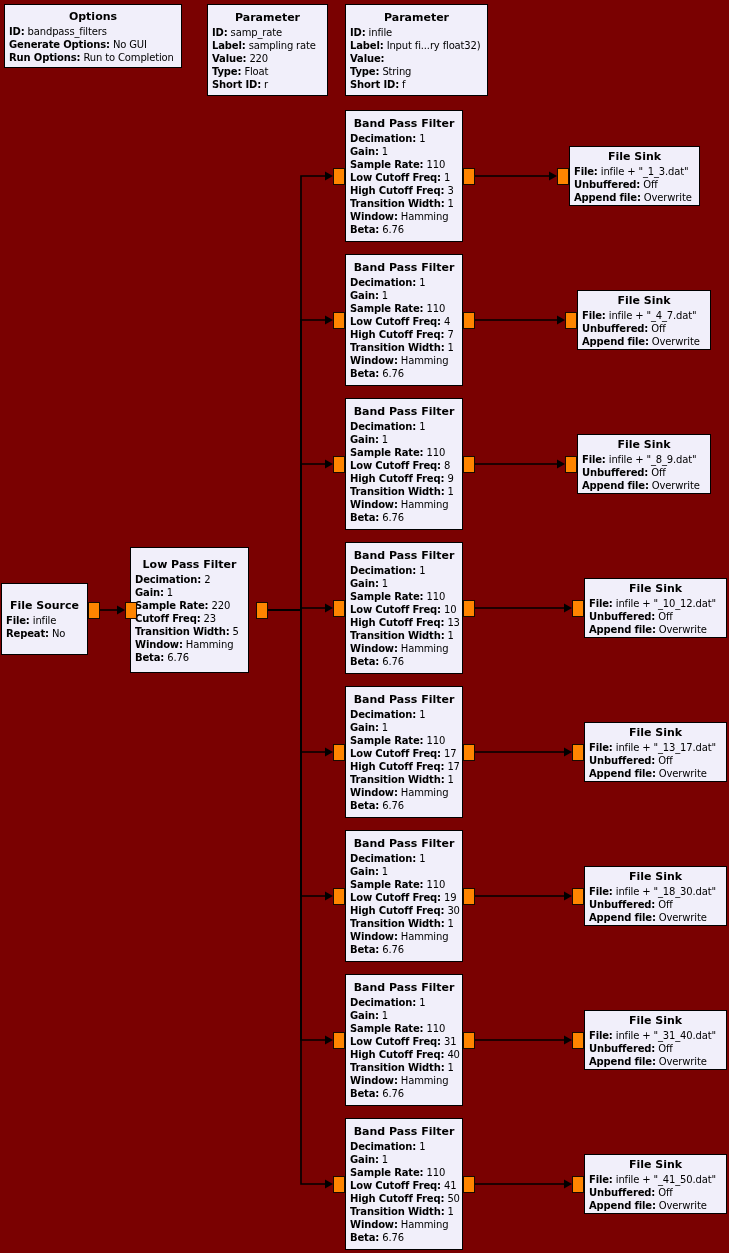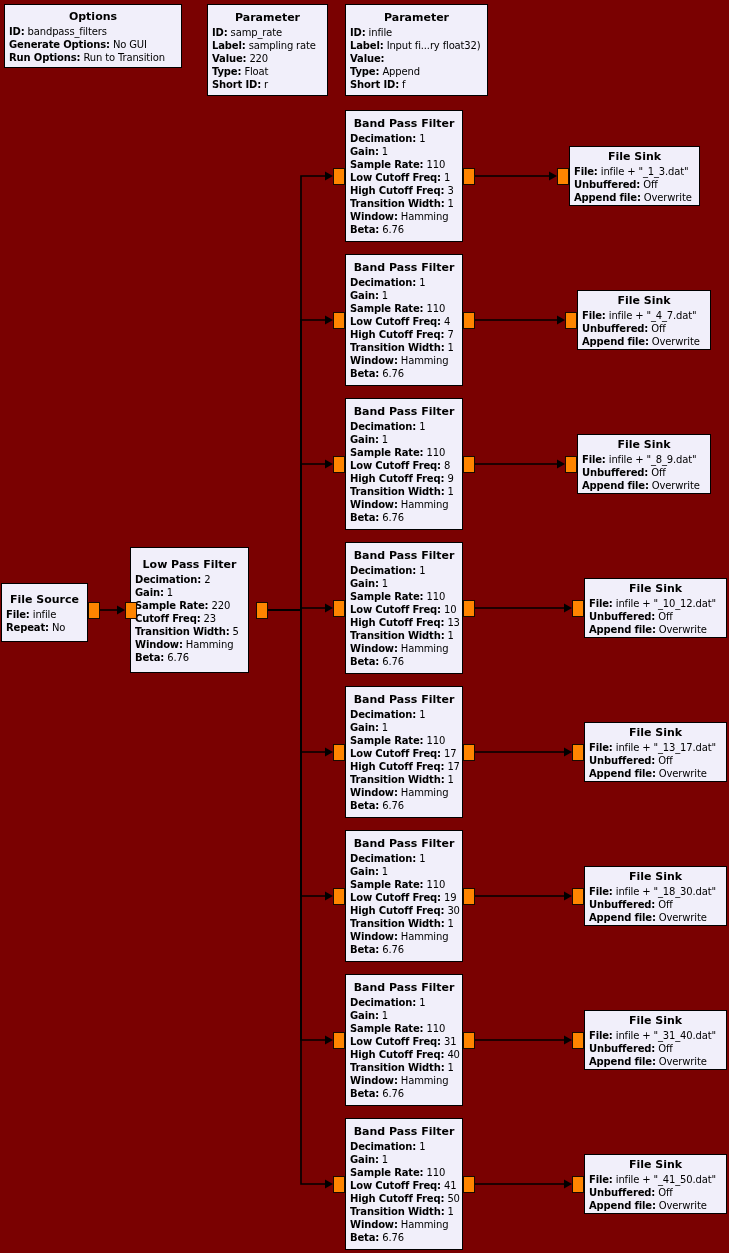--- a/index.html
+++ b/index.html
@@ -88,39 +88,39 @@
       <path d="M 475 1040 L 564 1040" fill="none" stroke="#000000" stroke-width="1.6"></path>
       <polygon points="572,1040 564,1035.5 564,1044.5" fill="#000000"></polygon>
       <path d="M 475 1184 L 564 1184" fill="none" stroke="#000000" stroke-width="1.6"></path>
       <polygon points="572,1184 564,1179.5 564,1188.5" fill="#000000"></polygon>
     </svg>
 
 <div class="block" style="left: 4px; top: 4px; width: 178px; height: 64px;">
       <div class="block-title">Options</div>
       <div class="param"><span class="p-label">ID:</span> <span class="p-value">bandpass_filters</span></div>
       <div class="param"><span class="p-label">Generate Options:</span> <span class="p-value">No GUI</span></div>
-      <div class="param"><span class="p-label">Run Options:</span> <span class="p-value">Run to Transition</span></div>
+      <div class="param"><span class="p-label">Run Options:</span> <span class="p-value">Run to Completion</span></div>
     </div>
     <div class="block" style="left: 207px; top: 4px; width: 121px; height: 92px;">
       <div class="block-title">Parameter</div>
       <div class="param"><span class="p-label">ID:</span> <span class="p-value">samp_rate</span></div>
       <div class="param"><span class="p-label">Label:</span> <span class="p-value">sampling rate</span></div>
       <div class="param"><span class="p-label">Value:</span> <span class="p-value">220</span></div>
       <div class="param"><span class="p-label">Type:</span> <span class="p-value">Float</span></div>
       <div class="param"><span class="p-label">Short ID:</span> <span class="p-value">r</span></div>
     </div>
     <div class="block" style="left: 345px; top: 4px; width: 143px; height: 92px;">
       <div class="block-title">Parameter</div>
       <div class="param"><span class="p-label">ID:</span> <span class="p-value">infile</span></div>
       <div class="param"><span class="p-label">Label:</span> <span class="p-value">Input fi...ry float32)</span></div>
       <div class="param"><span class="p-label">Value:</span> <span class="p-value"></span></div>
-      <div class="param"><span class="p-label">Type:</span> <span class="p-value">Append</span></div>
+      <div class="param"><span class="p-label">Type:</span> <span class="p-value">String</span></div>
       <div class="param"><span class="p-label">Short ID:</span> <span class="p-value">f</span></div>
     </div>
-    <div class="block" style="left: 1px; top: 583px; width: 87px; height: 59px;">
+    <div class="block" style="left: 1px; top: 583px; width: 87px; height: 72px;">
       <div class="block-title">File Source</div>
       <div class="param"><span class="p-label">File:</span> <span class="p-value">infile</span></div>
       <div class="param"><span class="p-label">Repeat:</span> <span class="p-value">No</span></div>
     </div>
     <div class="port" style="left: 88px; top: 601.5px;"></div>
     <div class="block" style="left: 130px; top: 547px; width: 119px; height: 126px;">
       <div class="block-title">Low Pass Filter</div>
       <div class="param"><span class="p-label">Decimation:</span> <span class="p-value">2</span></div>
       <div class="param"><span class="p-label">Gain:</span> <span class="p-value">1</span></div>
       <div class="param"><span class="p-label">Sample Rate:</span> <span class="p-value">220</span></div>

